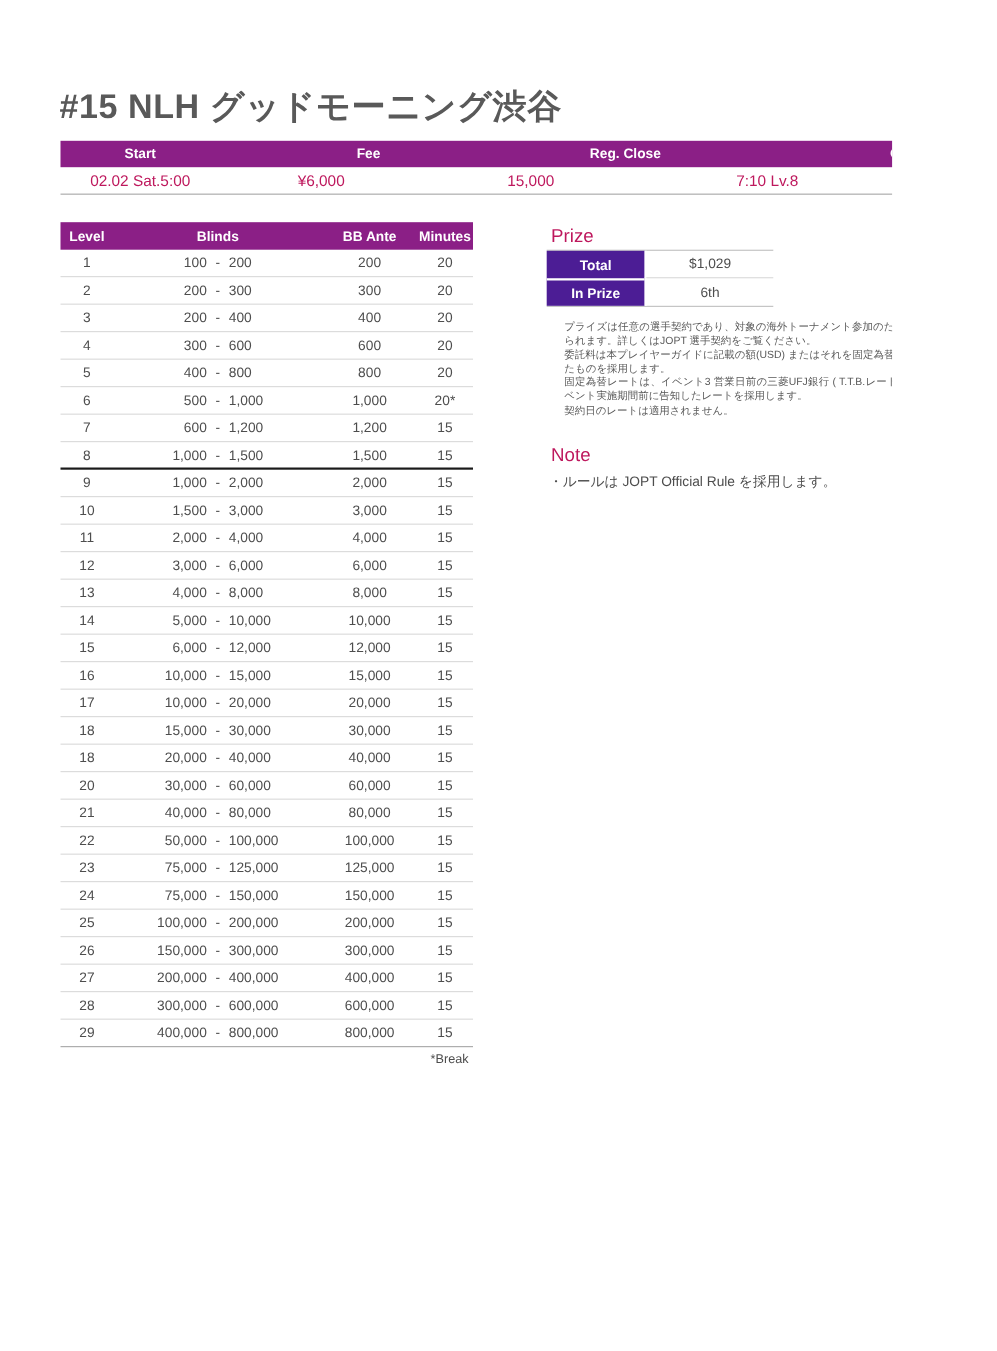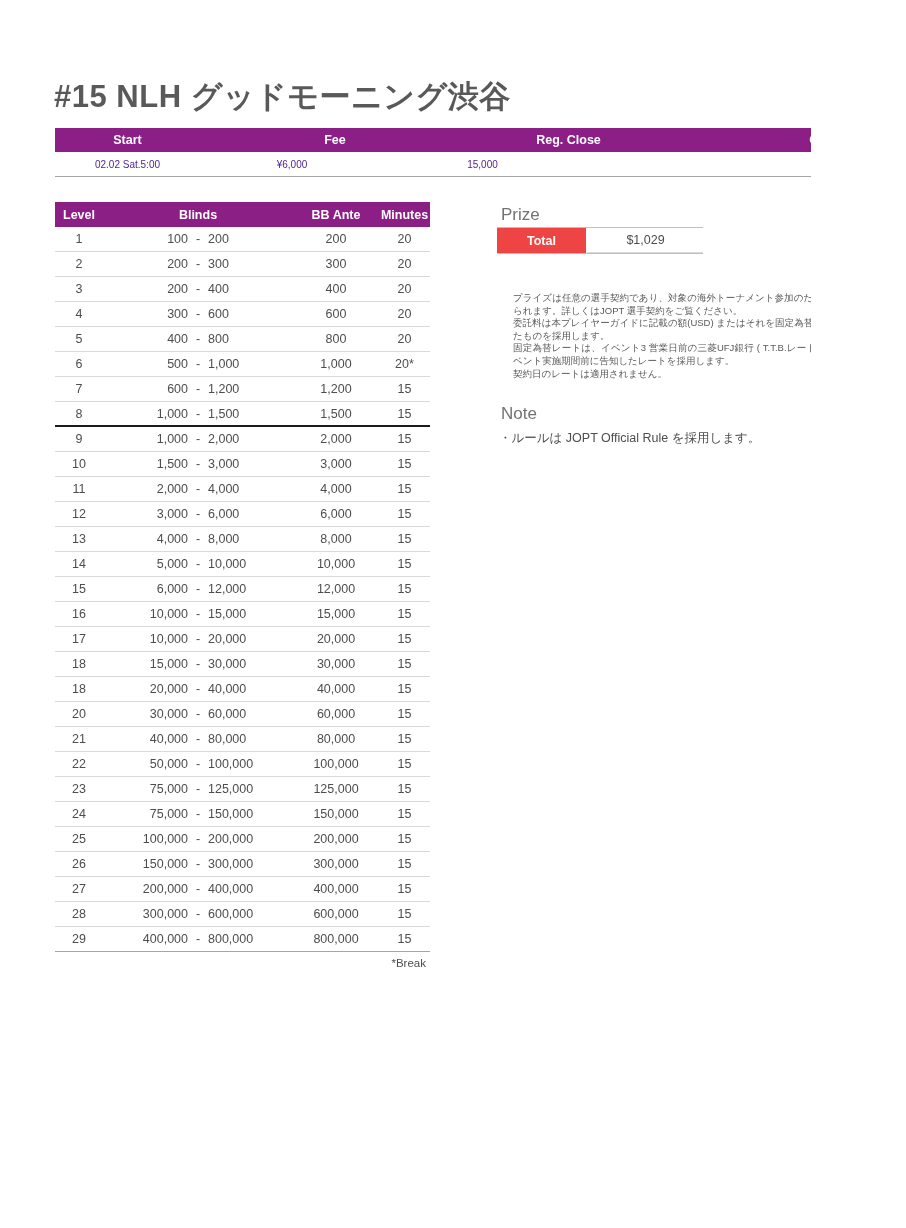--- a/index.html
+++ b/index.html
@@ -40,21 +40,21 @@
     color: #ffffff; font-size: 12.5px; font-weight: 700;
   }
   .info-values {
     display: grid;
     grid-template-columns: 145px 184px 197px 233px 34px;
     height: 25px;
     border-bottom: 1px solid #A6A6A6;
   }
   .info-values > div {
     display: flex; align-items: center; justify-content: center;
-    color: #4c1d95; font-size: 10px;
+    color: #be185d; font-size: 14px;
   }
 
   
   .structure { position: absolute; left: 55px; top: 202px; width: 375px; }
   .st-header {
     display: grid;
     grid-template-columns: 48px 190px 86px 51px;
     height: 25px;
     background: #8B1F86;
   }
@@ -84,32 +84,32 @@
     padding-right: 4px;
     text-align: right;
     font-size: 11.5px;
     color: #4d4d4d;
   }
 
   
   .right-col { position: absolute; left: 497px; top: 205px; width: 372px; }
   .prize-heading, .note-heading {
     position: absolute; left: 4px;
-    font-size: 17px; color: #737373; line-height: 20px;
+    font-size: 17px; color: #be185d; line-height: 20px;
   }
   .prize-heading { top: 0; }
   .prize-table {
     position: absolute; left: 0; top: 22px;
     width: 206px;
     border-top: 1px solid #BFBFBF;
     border-bottom: 1px solid #BFBFBF;
   }
   .prize-row { display: grid; grid-template-columns: 89px 117px; height: 25px; }
   .prize-row .pl {
-    background: #ef4444; color: #ffffff;
+    background: #4c1d95; color: #ffffff;
     font-size: 12.5px; font-weight: 700;
     display: flex; align-items: center; justify-content: center;
   }
   .prize-row + .prize-row .pl { border-top: 2px solid #ffffff; }
   .prize-row .pv {
     display: flex; align-items: center; justify-content: center;
     color: #4d4d4d; font-size: 12.5px;
     border-left: 2px solid #ffffff;
   }
   .prize-row:first-child .pv { border-bottom: 1px solid #D9D9D9; }
@@ -140,20 +140,21 @@
       <div>Start</div>
       <div>Fee</div>
       <div>Reg. Close</div>
       <div>Chips</div>
       <div></div>
     </div>
     <div class="info-values">
       <div>02.02 Sat.5:00</div>
       <div>¥6,000</div>
       <div>15,000</div>
+      <div>7:10 Lv.8</div>
       <div></div>
     </div>
   </div>
 
   <div class="structure">
     <div class="st-header">
       <div>Level</div>
       <div>Blinds</div>
       <div>BB Ante</div>
       <div>Minutes</div>
@@ -394,20 +395,24 @@
       </div>
     <div class="break-note">*Break</div>
   </div>
 
   <div class="right-col">
     <div class="prize-heading">Prize</div>
     <div class="prize-table">
       <div class="prize-row">
         <div class="pl">Total</div>
         <div class="pv">$1,029</div>
+      </div>
+      <div class="prize-row">
+        <div class="pl">In Prize</div>
+        <div class="pv">6th</div>
       </div>
     </div>
     <div class="disclaimer">
       <p>プライズは任意の選手契約であり、対象の海外トーナメント参加のための補助が受けられます。詳しくはJOPT 選手契約をご覧ください。</p>
       <p>委託料は本プレイヤーガイドに記載の額(USD) またはそれを固定為替レートで変更したものを採用します。</p>
       <p>固定為替レートは、イベント3 営業日前の三菱UFJ銀行 ( T.T.B.レート) を参考に、イベント実施期間前に告知したレートを採用します。</p>
       <p>契約日のレートは適用されません。</p>
     </div>
     <div class="note-heading">Note</div>
     <div class="note-item">・ルールは JOPT Official Rule を採用します。</div>

